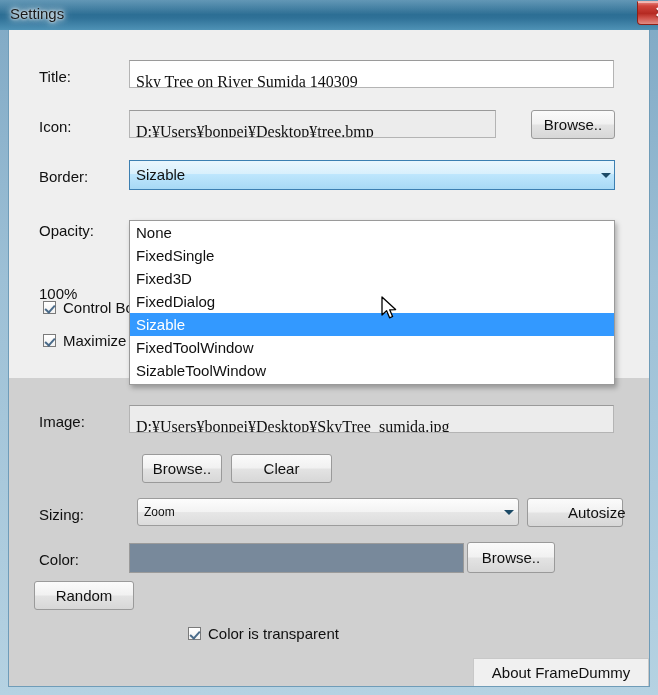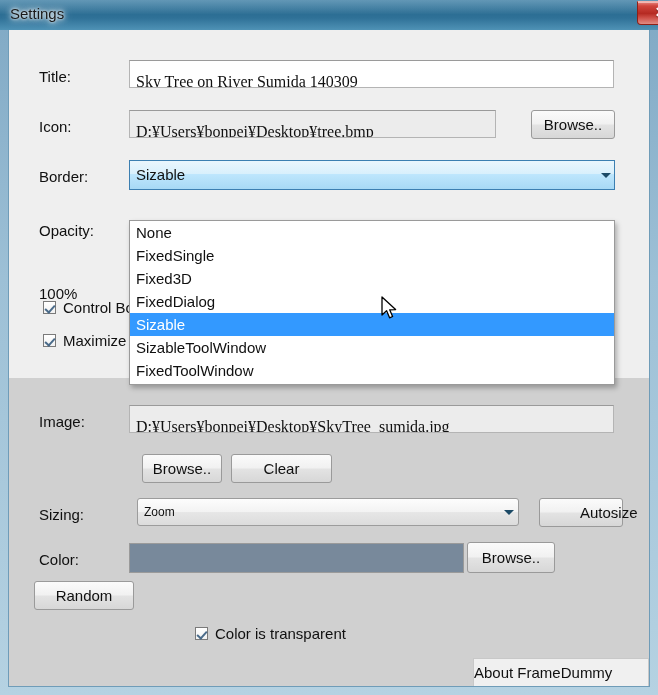--- a/index.html
+++ b/index.html
@@ -137,21 +137,21 @@
     white-space: nowrap;
   }
   .btn-flat {
     position: absolute;
     box-sizing: border-box;
     border: 1px solid #c8c8c8;
     background: #f0f0f0;
     font-family: "Liberation Sans", sans-serif;
     font-size: 15px;
     color: #101010;
-    text-align: left;
+    text-align: center;
     cursor: pointer;
     white-space: nowrap;
   }
 
   
   .combo {
     position: absolute;
     box-sizing: border-box;
     border: 1px solid #9c9c9c;
     border-radius: 3px;
@@ -296,48 +296,48 @@
         <span class="cbx-box checked"></span>
         <span class="cbx-label">Maximize</span>
       </div>
 
       <div id="dropdown" style="left:120px; top:160px; width:486px; height:165px;margin-top:30px;">
         <div class="dd-item">None</div>
         <div class="dd-item">FixedSingle</div>
         <div class="dd-item">Fixed3D</div>
         <div class="dd-item">FixedDialog</div>
         <div class="dd-item selected">Sizable</div>
+        <div class="dd-item">FixedToolWindow</div>
         <div class="dd-item">SizableToolWindow</div>
-        <div class="dd-item">FixedToolWindow</div>
       </div>
 
     </div>
 
     <div id="panel-bottom">
 
       <div class="lbl" style="left:30px; top:35px;">Image:</div>
       <div class="textbox readonly" style="left:120px; top:27px; width:485px; height:28px;">D:¥Users¥bonpei¥Desktop¥SkyTree_sumida.jpg</div>
 
       <div class="btn" style="left:133px; top:76px; width:80px; height:29px; line-height:27px;">Browse..</div>
       <div class="btn" style="left:222px; top:76px; width:101px; height:29px; line-height:27px;">Clear</div>
 
       <div class="lbl" style="left:30px; top:128px;">Sizing:</div>
       <div class="combo" style="left:128px; top:120px; width:382px; height:28px;">
         <span>Zoom</span>
       </div>
       <div class="combo-arrow" style="left:495px; top:132px;"></div>
-      <div class="btn" style="left:530px; top:120px; width:84px; height:29px; line-height:27px;padding-left:40px;">Autosize</div>
+      <div class="btn" style="left:518px; top:120px; width:96px; height:29px; line-height:27px;padding-left:40px;">Autosize</div>
 
       <div class="lbl" style="left:30px; top:173px;">Color:</div>
       <div id="color-swatch" style="left: 120px; top: 165px; width: 335px; height: 30px; background: rgb(120, 137, 155);"></div>
       <div class="btn" style="left:458px; top:164px; width:88px; height:31px; line-height:29px;">Browse..</div>
 
       <div class="btn" style="left:25px; top:203px; width:100px; height:29px; line-height:27px;">Random</div>
 
-      <div class="cbx-wrap" style="left:138px; top:247px;padding-left:48px;">
+      <div class="cbx-wrap" style="left:131px; top:247px;padding-left:48px;">
         <span class="cbx-box checked"></span>
         <span class="cbx-label">Color is transparent</span>
       </div>
 
       <div class="btn-flat" style="left:464px; top:280px; width:176px; height:30px; line-height:28px;">About FrameDummy</div>
 
     </div>
   </div>
 
   <svg id="cursor" style="left:381px; top:296px;" width="18" height="26" viewBox="0 0 18 26">

